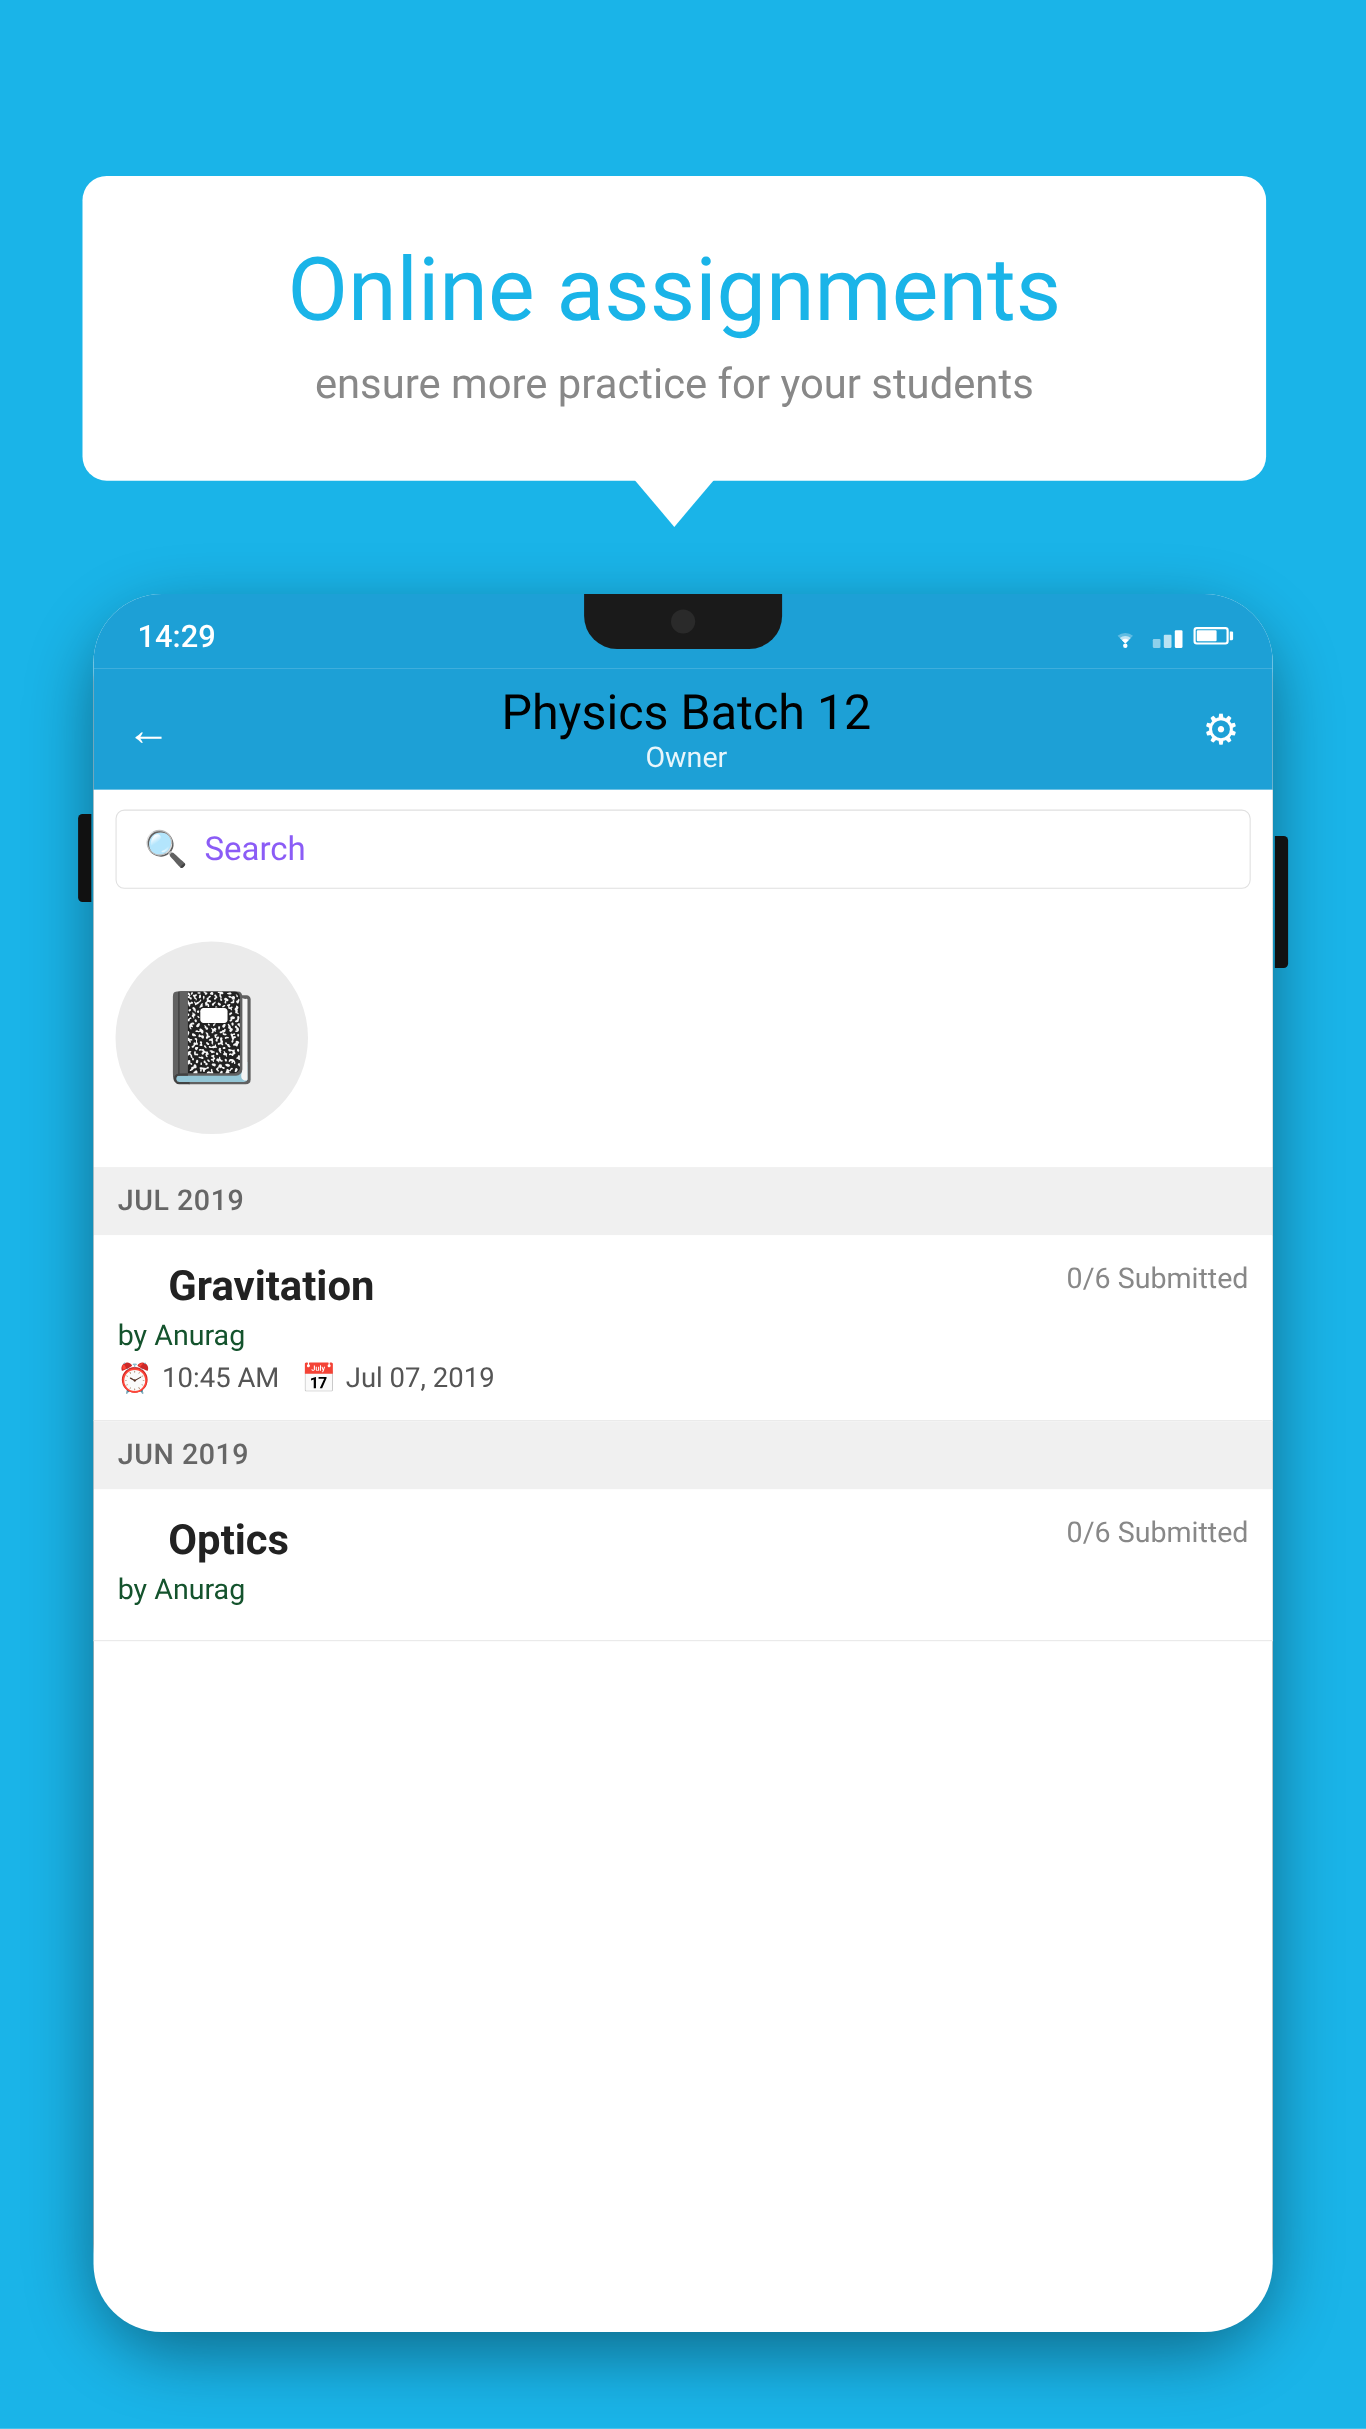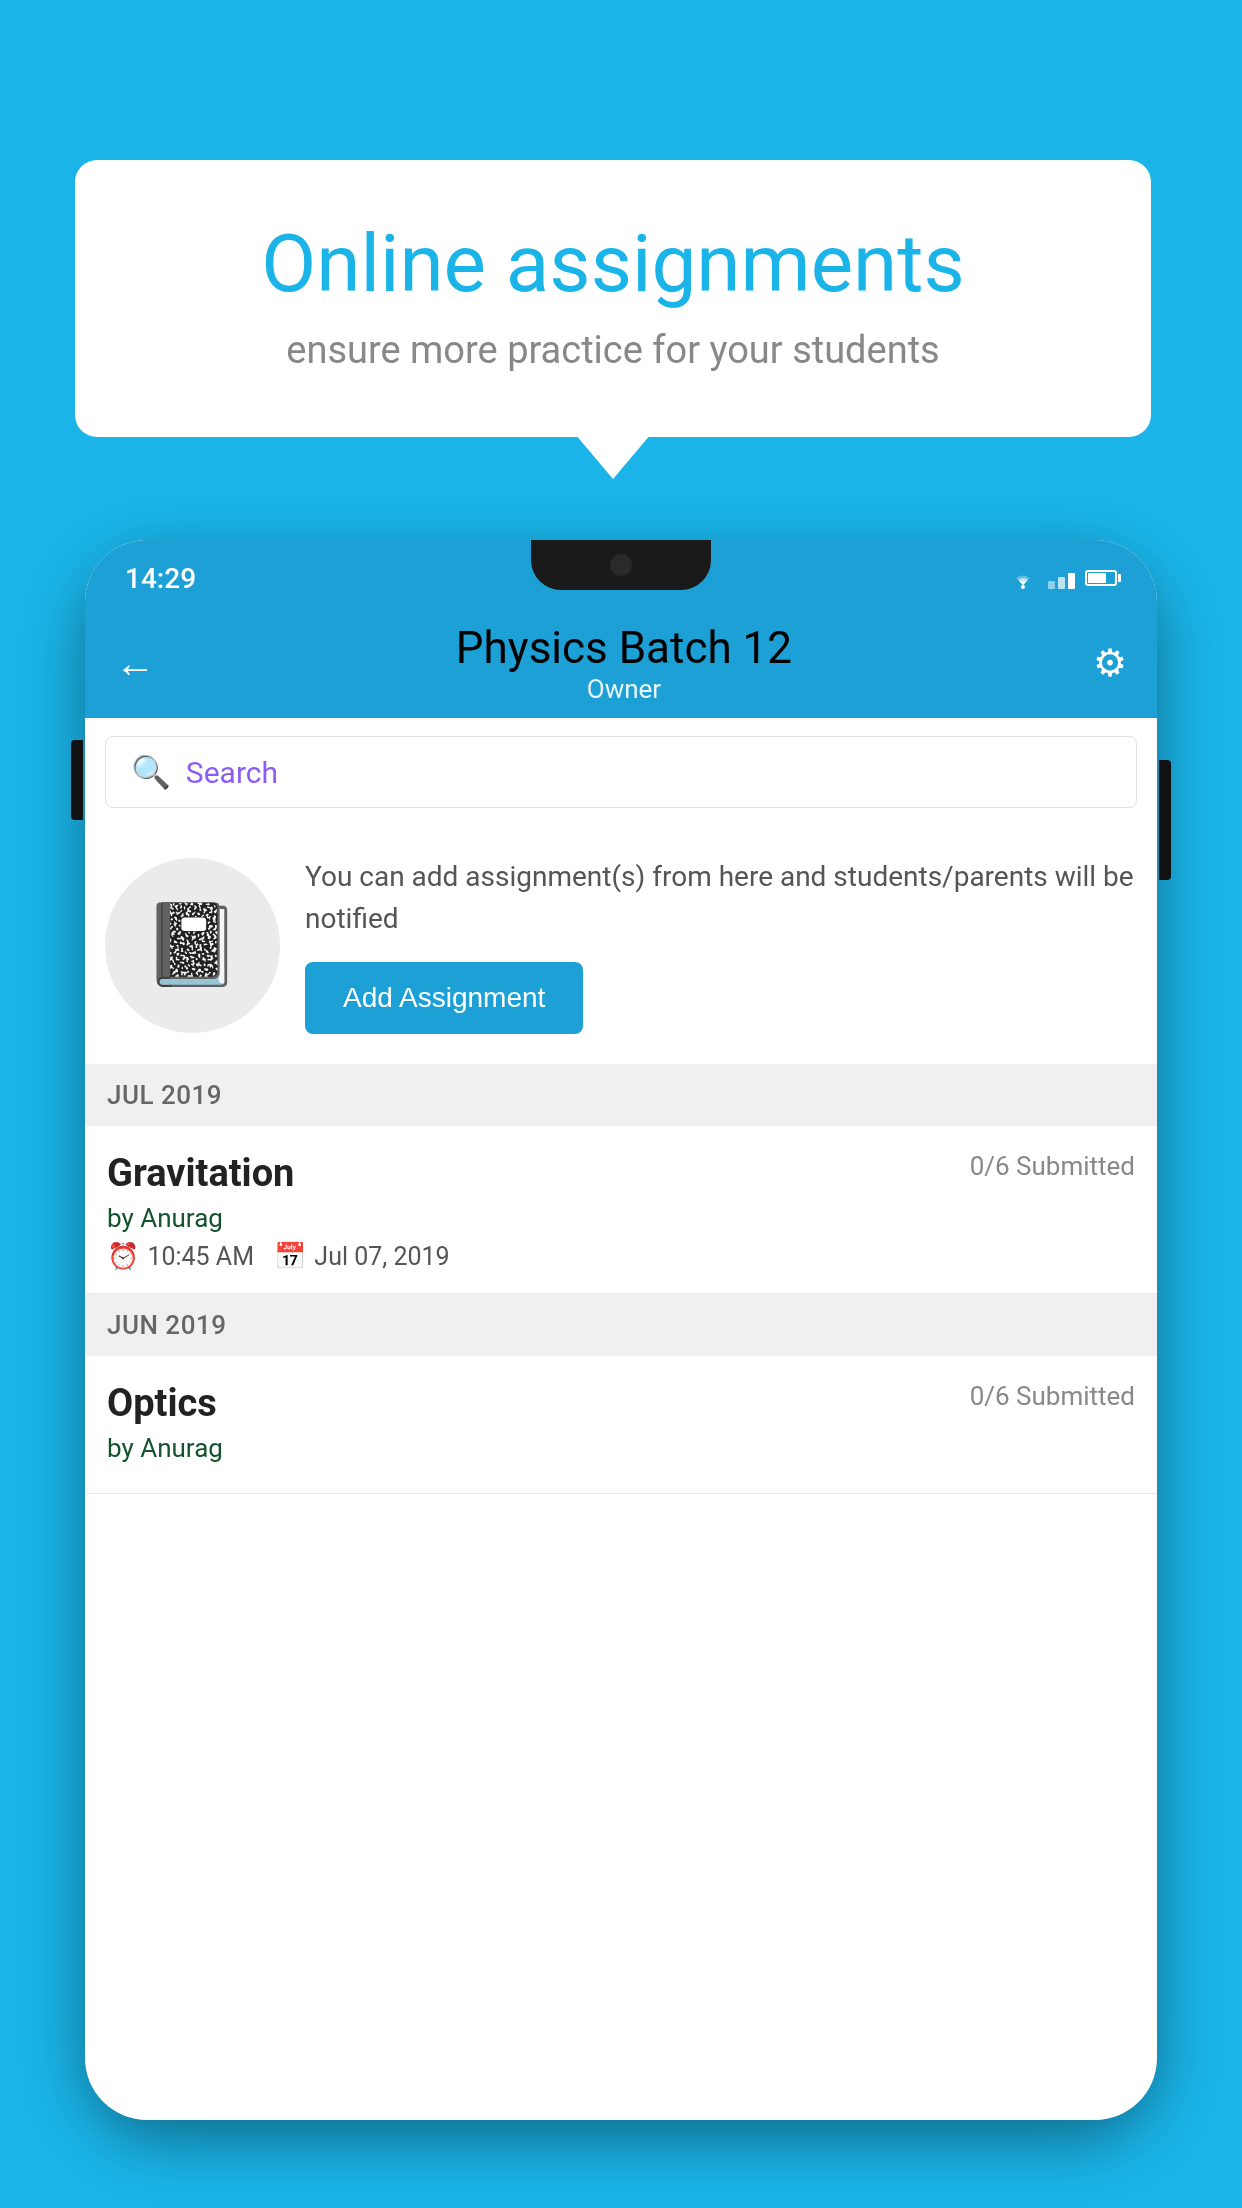--- a/index.html
+++ b/index.html
@@ -345,20 +345,21 @@
       padding: 25px 22px 22px;
       background: white;
       border-bottom: 1px solid #e8e8e8;
     }
 
     .assignment-header-row {
       display: flex;
       justify-content: space-between;
       align-items: flex-start;
       margin-bottom: 8px;
+      margin-left: 46px;
     }
 
     .assignment-title {
       font-size: 38px;
       font-weight: 700;
       color: #222;
     }
 
     .assignment-submitted {
       font-size: 26px;
@@ -445,24 +446,20 @@
       <div class="search-container">
         <div class="search-box">
           <span class="search-icon-el">🔍</span>
           <span class="search-text">Search</span>
         </div>
       </div>
 
       <div class="promo-section">
         <div class="promo-icon-circle">
           <span class="notebook-icon">📓</span>
-        </div>
-        <div class="promo-text-area">
-          <div class="promo-description">You can add assignment(s) from here and students/parents will be notified</div>
-          <button class="add-assignment-btn">Add Assignment</button>
         </div>
       </div>
 
       <div class="section-header">JUL 2019</div>
       <div class="assignment-item">
         <div class="assignment-header-row">
           <span class="assignment-title">Gravitation</span>
           <span class="assignment-submitted">0/6 Submitted</span>
         </div>
         <div class="assignment-meta">by Anurag</div>

